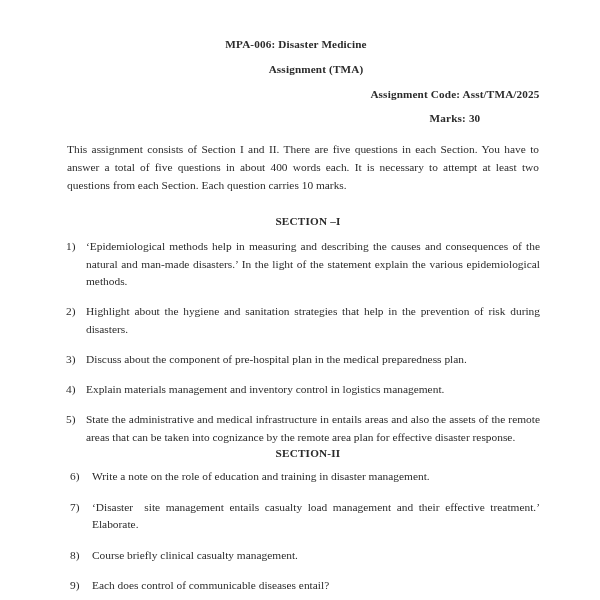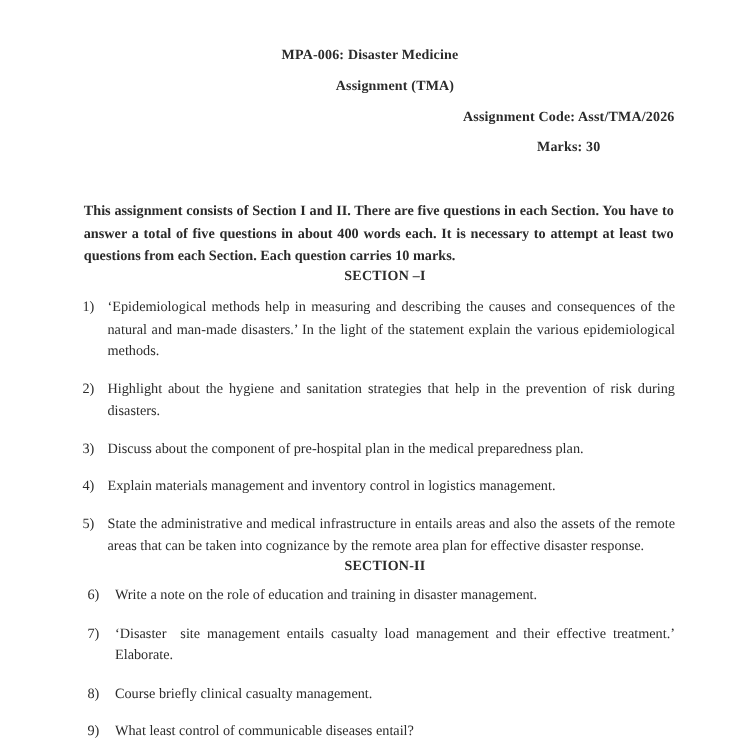--- a/index.html
+++ b/index.html
@@ -61,23 +61,23 @@
     letter-spacing: 0.15px;
     margin-bottom: 12px;
     white-space: nowrap;
   }
   .meta-line:last-child { margin-bottom: 0; }
 
   
   .instructions {
     position: absolute;
     left: 67px;
-    top: 160px;
+    top: 140px;
     width: 472px;
-    font-weight: bold;
+    font-weight: normal;
     font-size: 11.4px;
     line-height: 18.2px;
     text-align: justify;
     text-justify: inter-word;
   }
 
   
   .section-heading {
     position: absolute;
     left: 12px;
@@ -127,21 +127,21 @@
 </head>
 <body>
 
 <div class="page">
 
   <div class="doc-title">MPA-006: Disaster Medicine</div>
 
   <div class="doc-subtitle">Assignment (TMA)</div>
 
   <div class="meta-block">
-    <div class="meta-line">Assignment Code: Asst/TMA/2026</div>
+    <div class="meta-line">Assignment Code: Asst/TMA/2025</div>
     <div class="meta-line">Marks: 30</div>
   </div>
 
   <div class="instructions">This assignment consists of Section I and II. There are five questions in each Section. You have to answer a total of five questions in about 400 words each. It is necessary to attempt at least two questions from each Section. Each question carries 10 marks.</div>
 
   <div class="section-heading" id="section-1-heading">SECTION –I</div>
 
   <ul class="qlist" id="section-1-list">
       <li class="qitem">
         <span class="qnum">1)</span>
@@ -175,17 +175,17 @@
       <li class="qitem">
         <span class="qnum">7)</span>
         <span class="qtext">‘Disaster  site management entails casualty load management and their effective treatment.’ Elaborate.</span>
       </li>
       <li class="qitem short">
         <span class="qnum">8)</span>
         <span class="qtext">Course briefly clinical casualty management.</span>
       </li>
       <li class="qitem short">
         <span class="qnum">9)</span>
-        <span class="qtext">What least control of communicable diseases entail?</span>
+        <span class="qtext">Each does control of communicable diseases entail?</span>
       </li>
     </ul>
 
 </div>
 
 </body></html>

